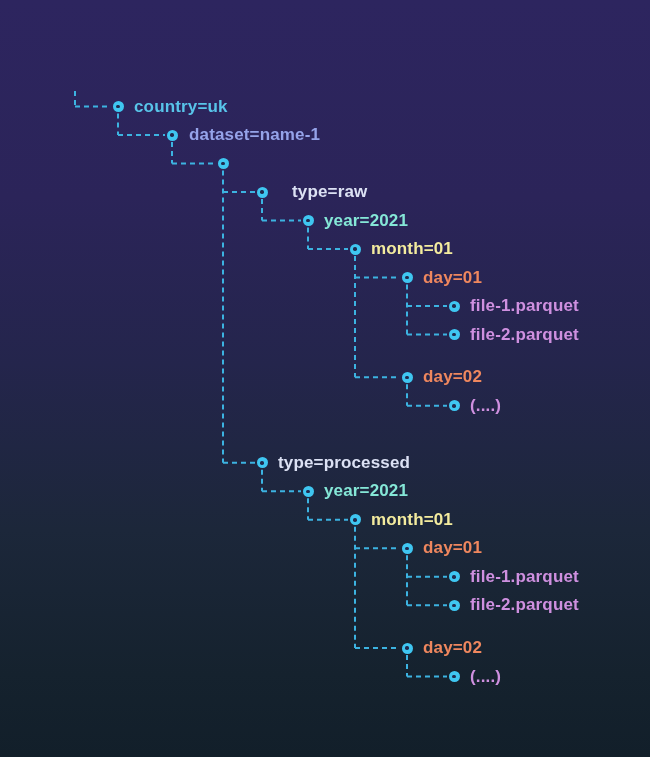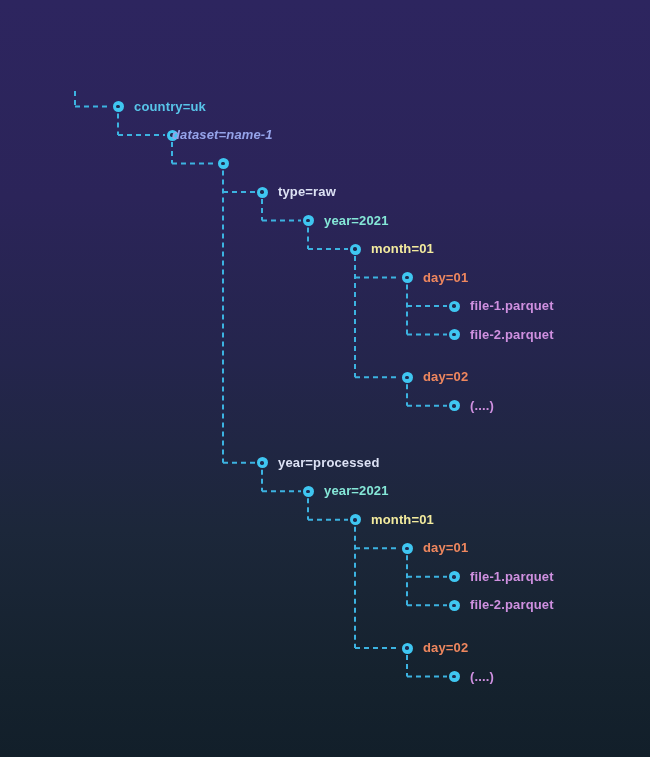--- a/index.html
+++ b/index.html
@@ -9,21 +9,21 @@
   }
   #stage{
     position:relative;width:650px;height:757px;
     background:linear-gradient(180deg,
       #2d255f 0%, #2b2459 26%, #24254c 48%,
       #1c273a 70%, #15222e 89%, #121f2a 100%);
   }
   #connectors{position:absolute;left:0;top:0;width:650px;height:757px;}
   .node-label{
     position:absolute;
-    font-size:13px;font-weight:700;line-height:22px;
+    font-size:17px;font-weight:700;line-height:22px;
     white-space:nowrap;letter-spacing:.15px;
   }
   .node-label.root{font-size:16px;letter-spacing:.2px;}
   .node-icon{
     position:absolute;width:11px;height:11px;border-radius:50%;
     display:flex;align-items:center;justify-content:center;
     box-sizing:border-box;
   }
   .node-icon-dot{
     width:3.5px;height:3.5px;border-radius:50%;
@@ -69,28 +69,28 @@
       <path d="M75 106.5 H111" fill="none" stroke="#3cb3e1" stroke-width="2" stroke-dasharray="5 4"></path>
     </svg>
 
     <span class="node-icon" style="left: 112.5px; top: 101px; background: rgb(63, 198, 241);">
       <span class="node-icon-dot" style="background: rgb(32, 41, 77);"></span>
     </span>
     <span class="node-label" style="left: 134px; top: 95.5px; color: rgb(88, 196, 233);">country=uk</span>
     <span class="node-icon" style="left: 166.5px; top: 129.5px; background: rgb(63, 198, 241);">
       <span class="node-icon-dot" style="background: rgb(32, 41, 77);"></span>
     </span>
-    <span class="node-label" style="left: 172px; top: 124px; color: rgb(149, 163, 233); font-style: italic;">dataset=name-1</span>
+    <span class="node-label" style="left: 189px; top: 124px; color: rgb(149, 163, 233);">dataset=name-1</span>
     <span class="node-icon" style="left: 217.5px; top: 158px; background: rgb(63, 198, 241);">
       <span class="node-icon-dot" style="background: rgb(32, 41, 77);"></span>
     </span>
     <span class="node-icon" style="left: 256.5px; top: 186.5px; background: rgb(63, 198, 241);">
       <span class="node-icon-dot" style="background: rgb(32, 41, 77);"></span>
     </span>
-    <span class="node-label" style="left: 278px; top: 181px; color: rgb(220, 225, 244);">type=raw</span>
+    <span class="node-label" style="left: 292px; top: 181px; color: rgb(220, 225, 244);">type=raw</span>
     <span class="node-icon" style="left: 302.5px; top: 215px; background: rgb(63, 198, 241);">
       <span class="node-icon-dot" style="background: rgb(32, 41, 77);"></span>
     </span>
     <span class="node-label" style="left: 324px; top: 209.5px; color: rgb(133, 231, 215);">year=2021</span>
     <span class="node-icon" style="left: 349.5px; top: 243.5px; background: rgb(63, 198, 241);">
       <span class="node-icon-dot" style="background: rgb(32, 41, 77);"></span>
     </span>
     <span class="node-label" style="left: 371px; top: 238px; color: rgb(243, 235, 158);">month=01</span>
     <span class="node-icon" style="left: 401.5px; top: 272px; background: rgb(63, 198, 241);">
       <span class="node-icon-dot" style="background: rgb(32, 41, 77);"></span>
@@ -108,21 +108,21 @@
       <span class="node-icon-dot" style="background: rgb(32, 41, 77);"></span>
     </span>
     <span class="node-label" style="left: 423px; top: 366.25px; color: rgb(239, 135, 94);">day=02</span>
     <span class="node-icon" style="left: 448.5px; top: 400.25px; background: rgb(63, 198, 241);">
       <span class="node-icon-dot" style="background: rgb(32, 41, 77);"></span>
     </span>
     <span class="node-label" style="left: 470px; top: 394.75px; color: rgb(207, 144, 224);">(....)</span>
     <span class="node-icon" style="left: 256.5px; top: 457.25px; background: rgb(63, 198, 241);">
       <span class="node-icon-dot" style="background: rgb(32, 41, 77);"></span>
     </span>
-    <span class="node-label" style="left: 278px; top: 451.75px; color: rgb(220, 225, 244);">year=processed</span>
+    <span class="node-label" style="left: 278px; top: 451.75px; color: rgb(220, 225, 244);">type=processed</span>
     <span class="node-icon" style="left: 302.5px; top: 485.75px; background: rgb(63, 198, 241);">
       <span class="node-icon-dot" style="background: rgb(32, 41, 77);"></span>
     </span>
     <span class="node-label" style="left: 324px; top: 480.25px; color: rgb(133, 231, 215);">year=2021</span>
     <span class="node-icon" style="left: 349.5px; top: 514.25px; background: rgb(63, 198, 241);">
       <span class="node-icon-dot" style="background: rgb(32, 41, 77);"></span>
     </span>
     <span class="node-label" style="left: 371px; top: 508.75px; color: rgb(243, 235, 158);">month=01</span>
     <span class="node-icon" style="left: 401.5px; top: 542.75px; background: rgb(63, 198, 241);">
       <span class="node-icon-dot" style="background: rgb(32, 41, 77);"></span>

